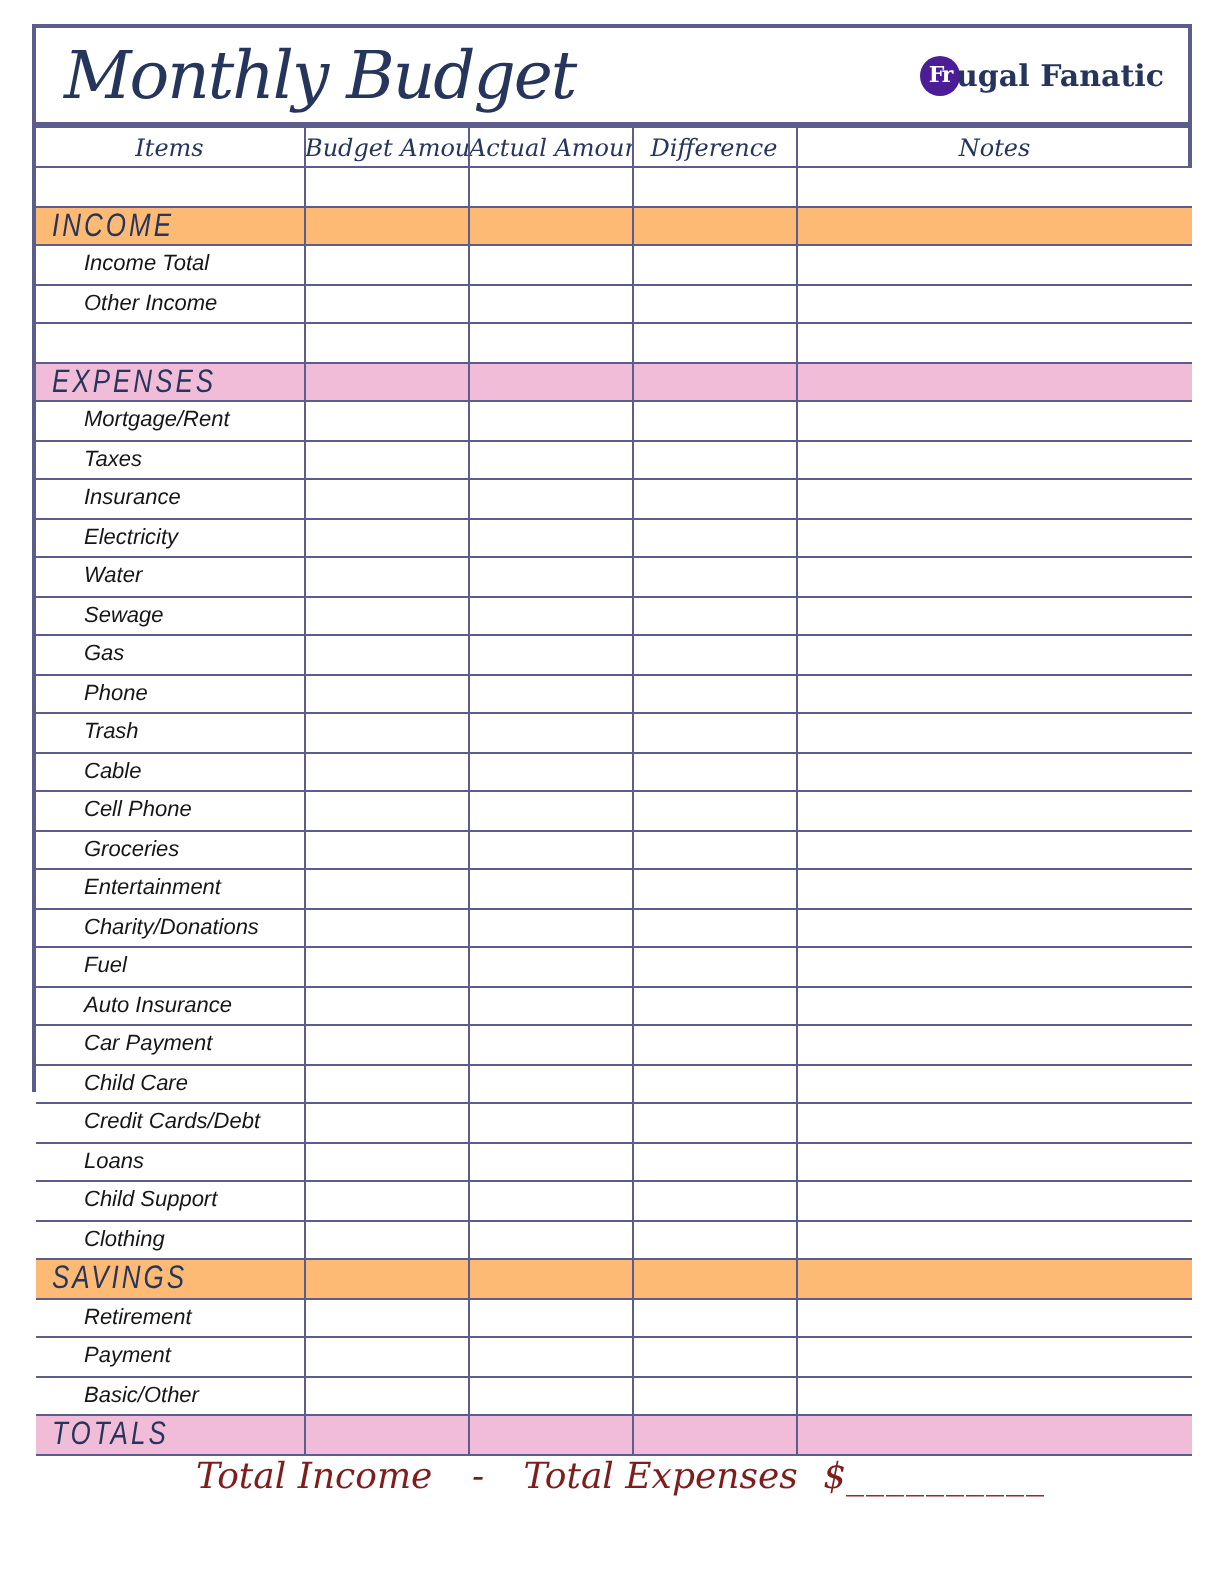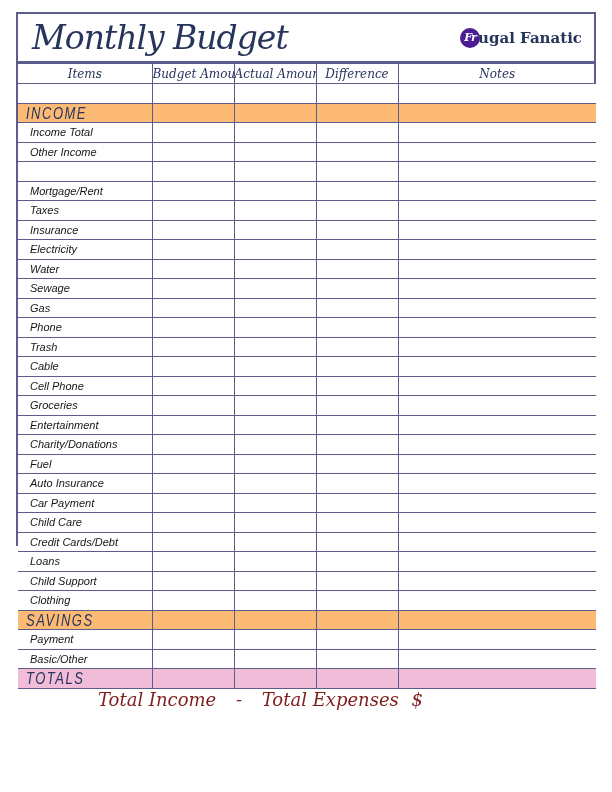--- a/index.html
+++ b/index.html
@@ -46,21 +46,20 @@
     align-items: center;
     justify-content: center;
     width: 20px; height: 20px;
     border-radius: 50%;
     background: #4c1d95;
     color: #ffffff;
     font-size: 11px;
     font-weight: bold;
     margin-right: -2px;
     letter-spacing: -1px;
-    font-style: italic;
   }
 
   
   table.budget {
     width: 100%;
     border-collapse: collapse;
     table-layout: fixed;
   }
   table.budget th, table.budget td {
     border: 1.5px solid #5c5d8c;
@@ -81,21 +80,21 @@
     color: #26355b;
     text-align: center;
   }
   tbody tr { height: 19.5px; }
   tbody td { background: #ffffff; }
 
   tr.row-item td:first-child {
     font-family: "Liberation Sans", sans-serif;
     font-size: 11px;
     color: #161616;
-    padding-left: 12px;
+    padding-left: 24px;
     vertical-align: middle;
   }
   tr.row-section-gray td { background: #fdba74; }
   tr.row-section-pink td { background: #f0bcd8; }
   .section-label {
     display: inline-block;
     font-family: "Liberation Sans", sans-serif;
     font-size: 13px;
     color: #26355b;
     letter-spacing: 1.5px;
@@ -176,20 +175,27 @@
           <td></td>
           <td></td>
         </tr>
         <tr class="row-blank">
           <td></td>
           <td></td>
           <td></td>
           <td></td>
           <td></td>
         </tr>
+        <tr class="row-section-pink">
+          <td><span class="section-label">EXPENSES</span></td>
+          <td></td>
+          <td></td>
+          <td></td>
+          <td></td>
+        </tr>
         <tr class="row-item">
           <td>Mortgage/Rent</td>
           <td></td>
           <td></td>
           <td></td>
           <td></td>
         </tr>
         <tr class="row-item">
           <td>Taxes</td>
           <td></td>
@@ -332,20 +338,27 @@
         </tr>
         <tr class="row-item">
           <td>Clothing</td>
           <td></td>
           <td></td>
           <td></td>
           <td></td>
         </tr>
         <tr class="row-section-gray">
           <td><span class="section-label">SAVINGS</span></td>
+          <td></td>
+          <td></td>
+          <td></td>
+          <td></td>
+        </tr>
+        <tr class="row-item">
+          <td>Retirement</td>
           <td></td>
           <td></td>
           <td></td>
           <td></td>
         </tr>
         <tr class="row-item">
           <td>Payment</td>
           <td></td>
           <td></td>
           <td></td>

